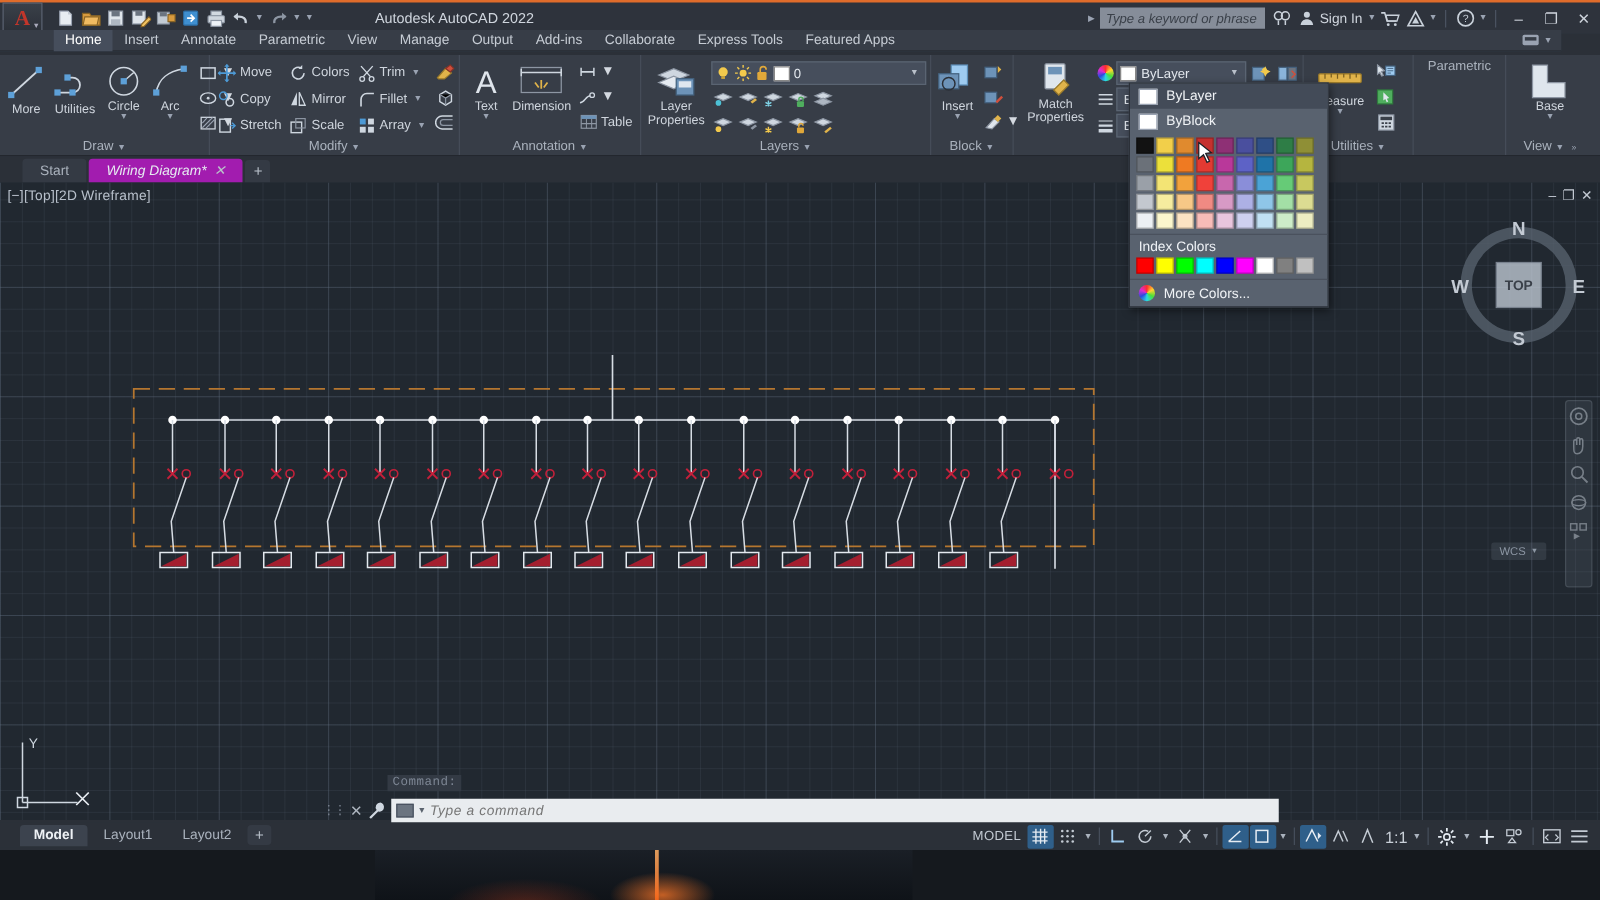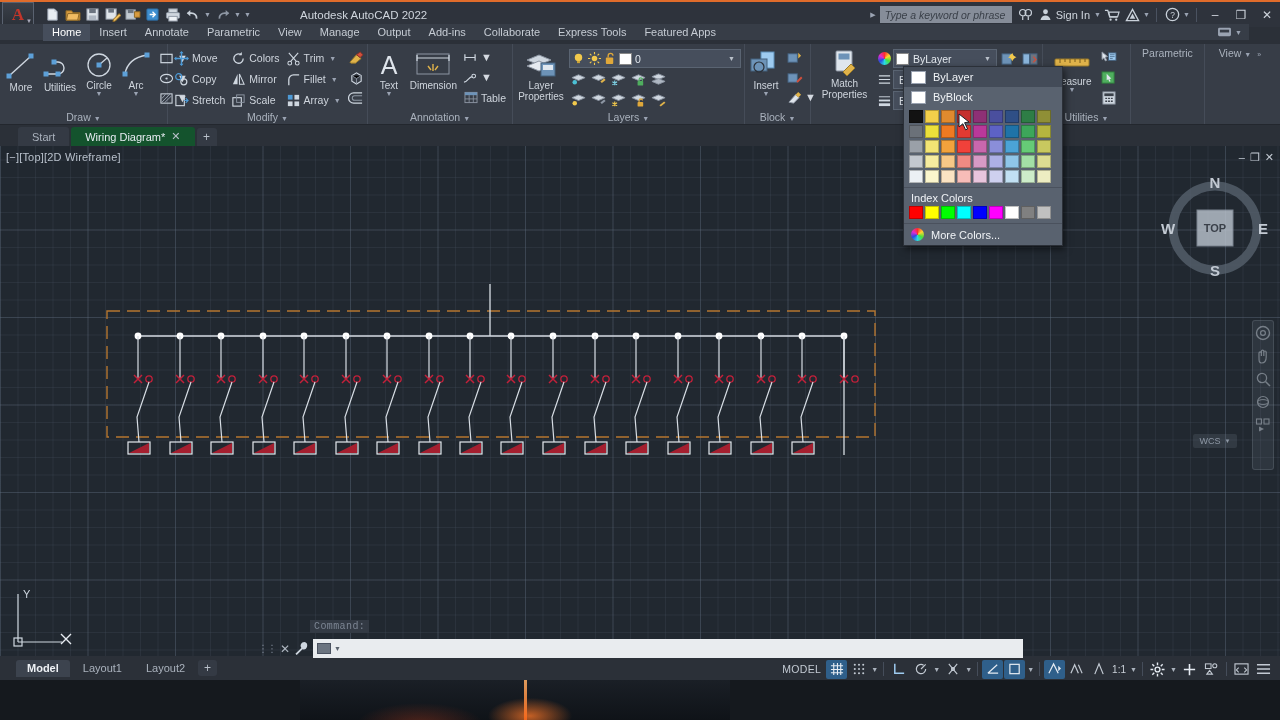--- a/index.html
+++ b/index.html
@@ -151,21 +151,21 @@
     position:absolute;top:125px;left:0;width:1280px;height:21px;
     background:#2b3038; display:flex;align-items:flex-end;
   }
   .dtab{
     height:19px;display:flex;align-items:center;gap:6px;padding:0 14px;
     font-size:11px;color:#aab2bd;
     background:#343a44; margin-right:2px;
     border-radius:3px 3px 0 0;
   }
   .dtab:first-child{margin-left:18px;}
-  .dtab.active{background:#14532d;color:#e6ebf1;}
+  .dtab.active{background:#a21caf;color:#e6ebf1;font-style:italic;}
   .dtab .x{font-size:11px;color:#b9c0ca;}
   .dtab-plus{
     width:20px;height:18px;display:flex;align-items:center;justify-content:center;
     background:#343a44;border-radius:3px 3px 0 0;color:#b9c0ca;font-size:12px;
   }
 
   
   .canvas{
     position:absolute;top:146px;left:0;width:1280px;height:510px;
     background:#212830; overflow:hidden;
@@ -246,21 +246,21 @@
     padding-right:6px;gap:1px;
   }
   .st-text{font-size:10.5px;color:#c3cad3;margin-right:4px;letter-spacing:.3px;}
   .st-btn{
     width:21px;height:19px;display:flex;align-items:center;justify-content:center;
     border-radius:2px;
   }
   .st-btn.on{background:#2f5f8a;}
   .st-caret{font-size:7px;color:#aab2bd;width:9px;text-align:center;}
   .st-sep{width:1px;height:14px;background:#454d5a;margin:0 3px;}
-  .st-scale{font-size:10px;color:#c9d0d8;padding:0 2px;}
+  .st-scale{font-size:13px;color:#c9d0d8;padding:0 2px;}
 
   
   .bottom-strip{
     position:absolute;left:0;top:680px;width:1280px;height:40px;
     background:#15191e;overflow:hidden;
   }
   .bs-img{
     position:absolute;left:300px;top:0;width:430px;height:40px;
     background:
       radial-gradient(ellipse 60px 26px at 230px 36px, rgba(255,120,40,.75), transparent 70%),
@@ -880,20 +880,29 @@
         </div>
       </div>
       <div class="panel-title"><span>Utilities</span><span class="pc">▼</span></div>
     </div>
 
     <div class="panel" style="width:74px">
       <div class="panel-title"><span>Parametric</span></div>
     </div>
 
     <div class="panel" style="width:70px;border-right:none">
+      <div class="panel-body" style="justify-content:center">
+        <div class="bigbtn" style="width:48px">
+          <svg width="40" height="30" viewBox="0 0 40 30">
+              <path d="M6 2h12v14h14v12H6z" fill="#dfe6ed" stroke="#8d96a3"></path>
+            </svg>
+          <span class="lbl">Base</span>
+          <span class="dc">▼</span>
+        </div>
+      </div>
       <div class="panel-title"><span>View</span><span class="pc">▼</span><span class="pc" style="margin-left:6px">»</span></div>
     </div>
   </div>
 
   <div class="color-dd">
     <div class="cdd-item hl">
       <span class="cdd-sw"></span>
       <span>ByLayer</span>
     </div>
     <div class="cdd-item">
@@ -1199,20 +1208,21 @@
   <div class="cmd-hist">Command:</div>
   <div class="cmdbar">
     <span class="cmd-grip">⋮⋮</span>
     <span class="cmd-x">✕</span>
     <svg width="15" height="16" viewBox="0 0 16 17">
       <path d="M11 1a4 4 0 0 0-3.2 6.4L1.5 13.6l1.4 1.4 6.2-6.2A4 4 0 1 0 11 1z" fill="#cfd7e0"></path>
     </svg>
     <div class="cmd-inputwrap">
       <span class="cmd-ico"></span>
       <span class="cmd-caret">▼</span>
+      <input class="cmd-input" placeholder="Type a command" style="">
     </div>
   </div>
 
   <div class="layouts">
     <div class="ltab active">Model</div>
     <div class="ltab">Layout1</div>
     <div class="ltab">Layout2</div>
     <div class="ltab-plus">+</div>
   </div>
 

